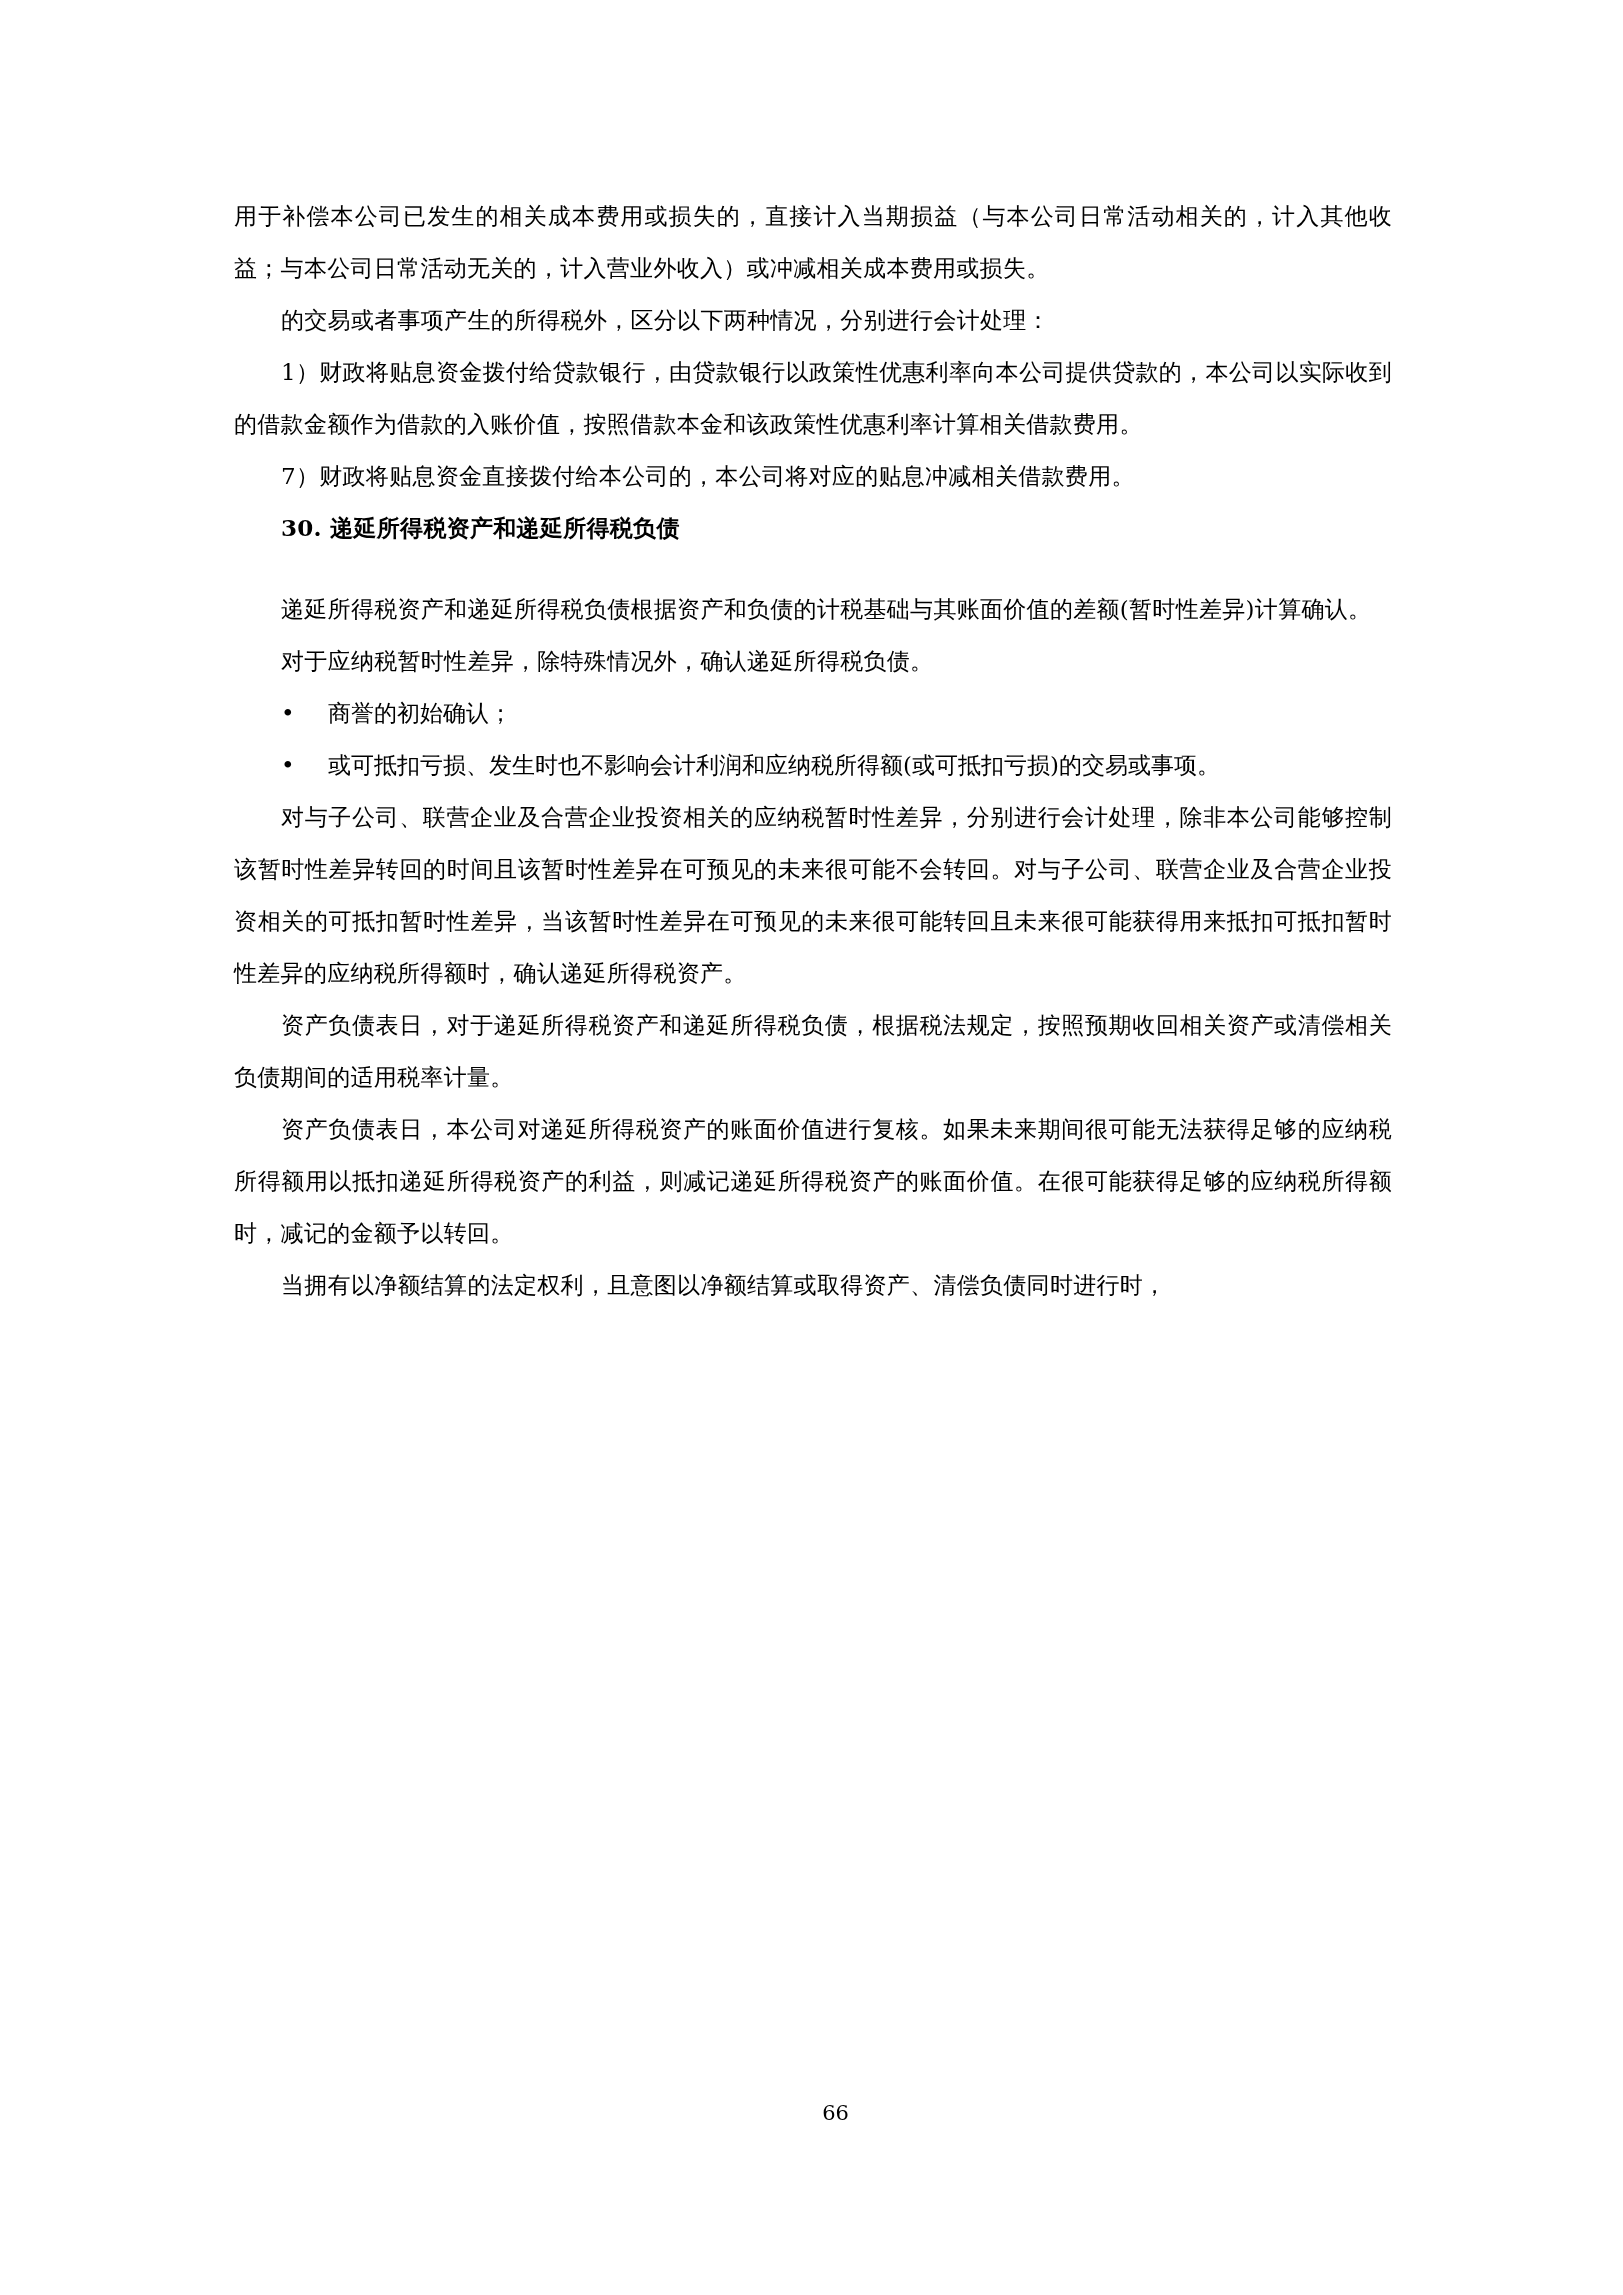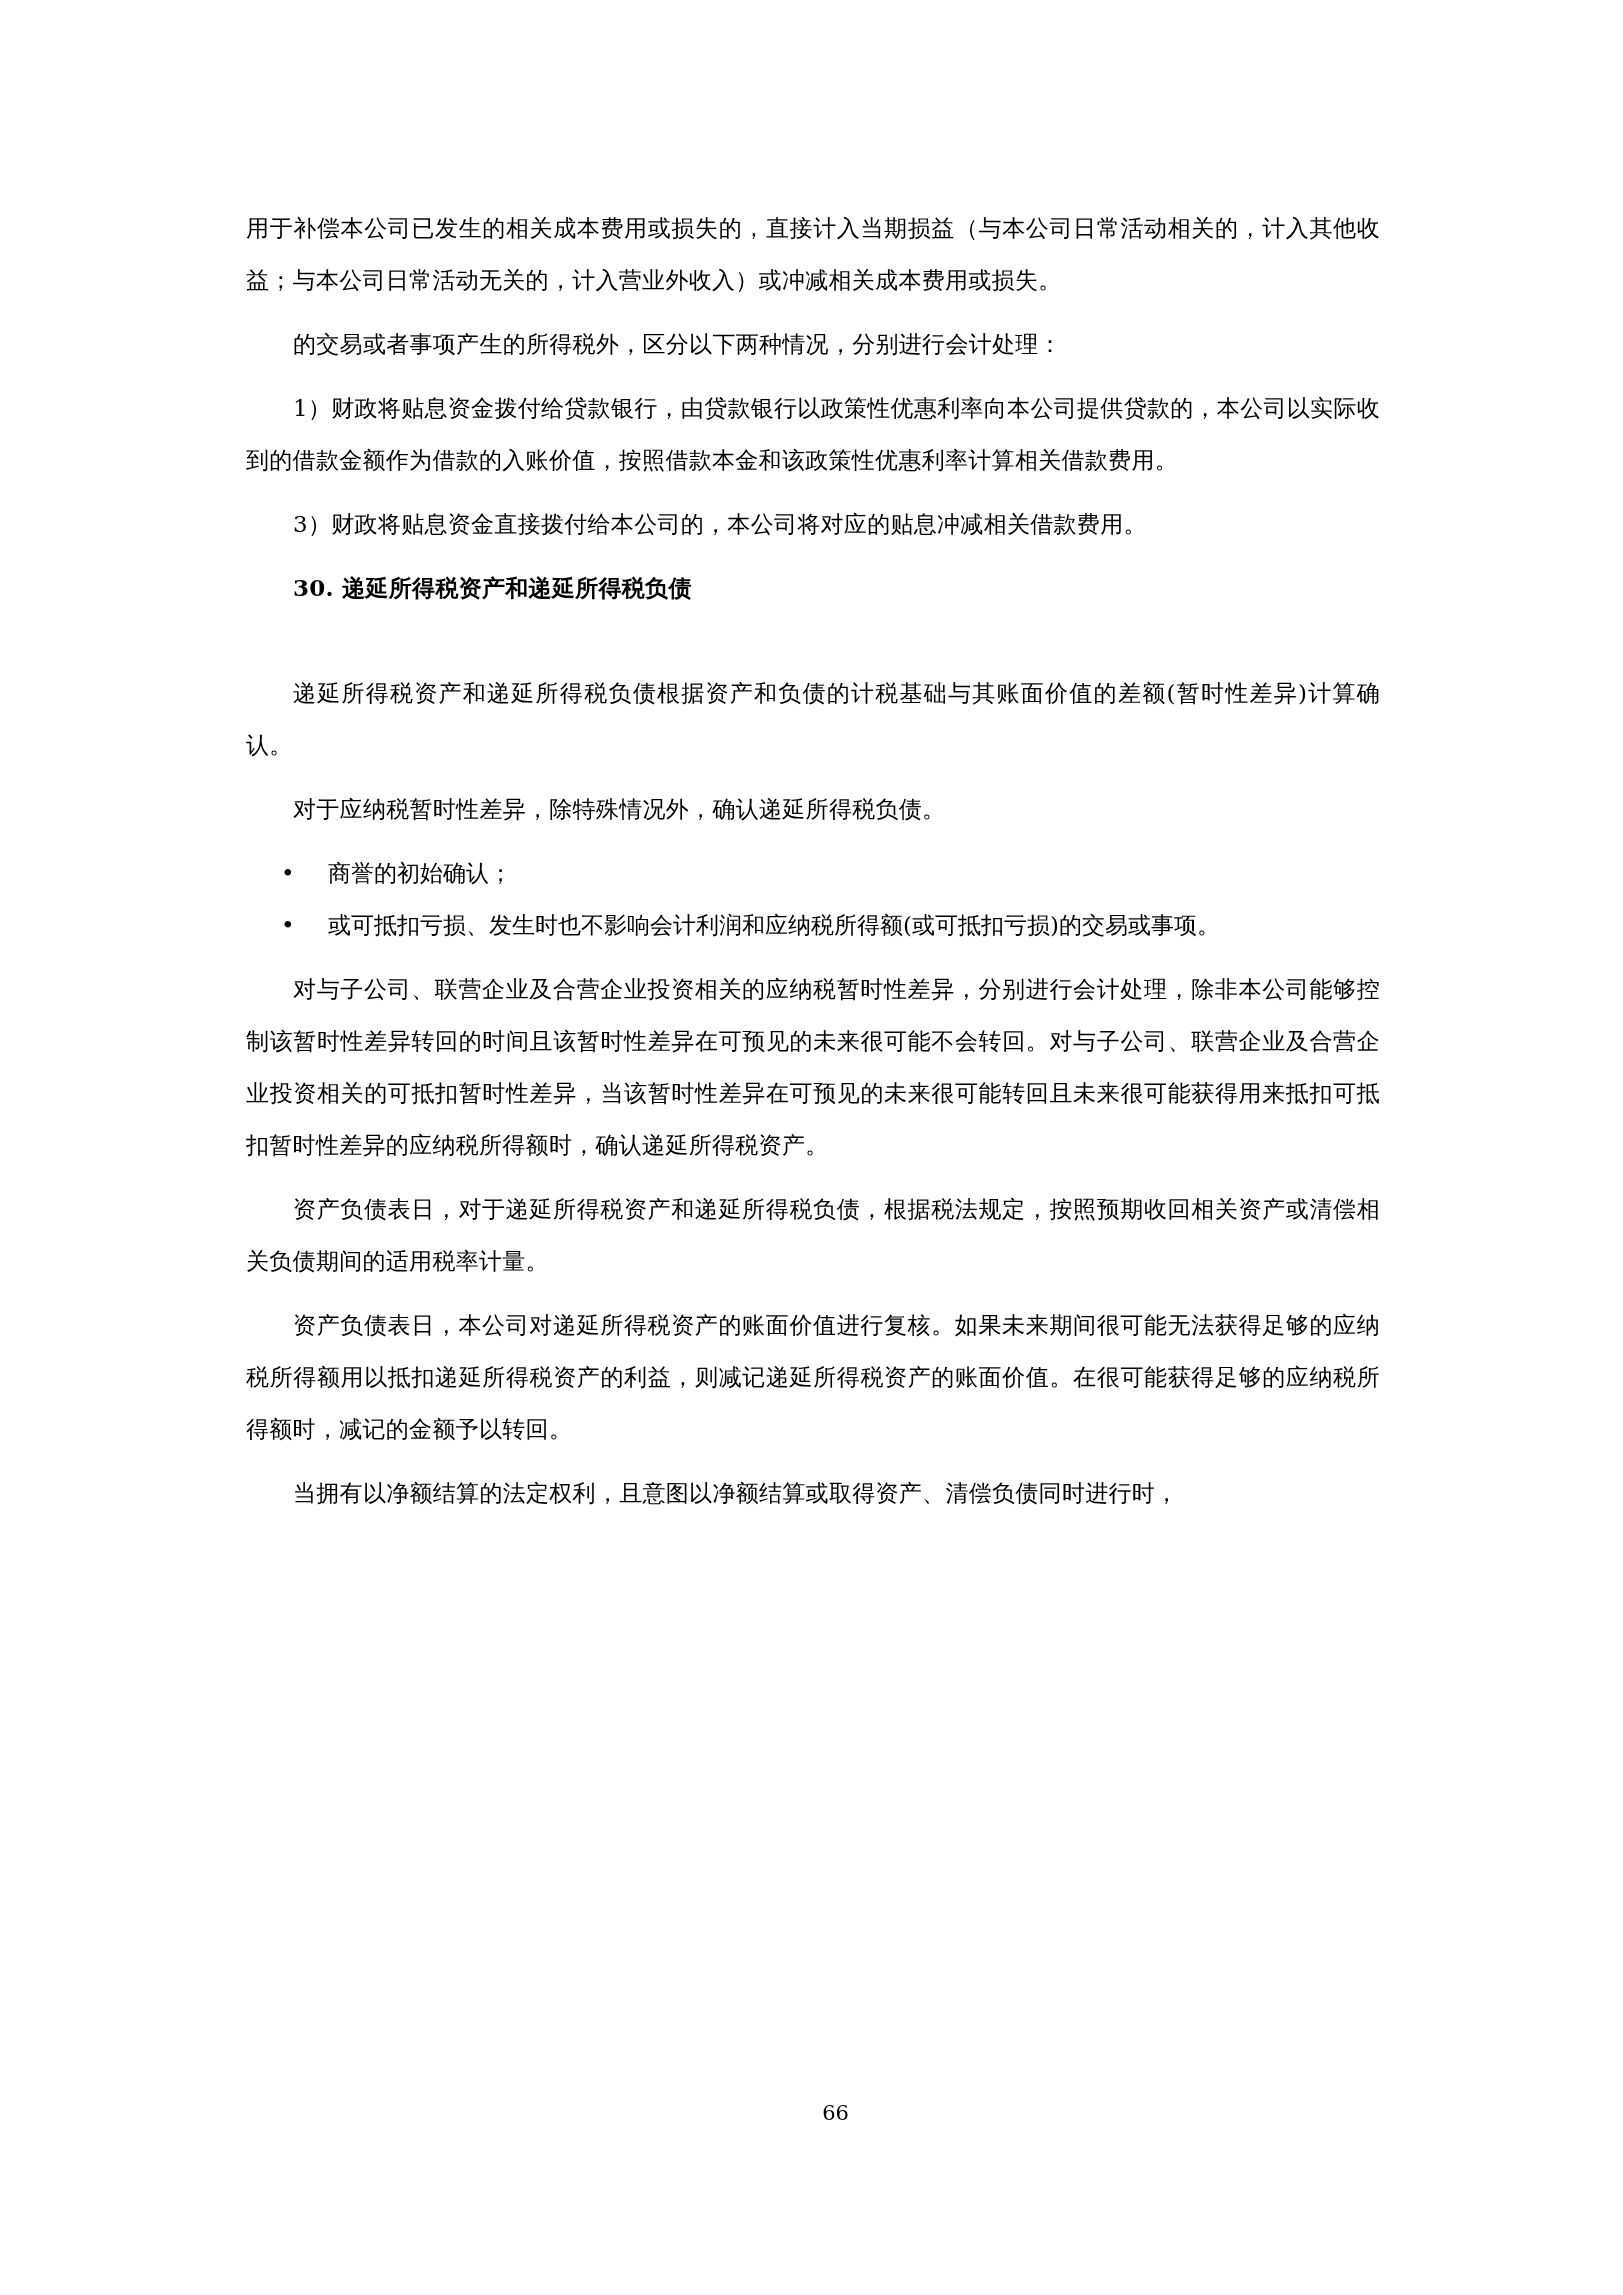--- a/index.html
+++ b/index.html
@@ -17,21 +17,21 @@
     font-family: "DejaVu Serif", "Liberation Serif", serif;
     color: #000000;
   }
   .content {
     position: absolute;
     left: 234px;
     top: 190px;
     width: 1158px;
   }
   p {
-    margin: 12px;
+    margin: 0;
     font-size: 23px;
     line-height: 52px;
     text-align: justify;
     text-justify: inter-character;
     letter-spacing: 0.3px;
   }
   p.indent {
     text-indent: 47px;
   }
   p.heading {
@@ -73,21 +73,21 @@
 
 <div class="page">
   <div class="content">
 
     <p class="">用于补偿本公司已发生的相关成本费用或损失的，直接计入当期损益（与本公司日常活动相关的，计入其他收益；与本公司日常活动无关的，计入营业外收入）或冲减相关成本费用或损失。</p>
 
     <p class="indent">的交易或者事项产生的所得税外，区分以下两种情况，分别进行会计处理：</p>
 
     <p class="indent">1）财政将贴息资金拨付给贷款银行，由贷款银行以政策性优惠利率向本公司提供贷款的，本公司以实际收到的借款金额作为借款的入账价值，按照借款本金和该政策性优惠利率计算相关借款费用。</p>
 
-    <p class="indent">3）财政将贴息资金直接拨付给本公司的，本公司将对应的贴息冲减相关借款费用。</p>
+    <p class="indent">7）财政将贴息资金直接拨付给本公司的，本公司将对应的贴息冲减相关借款费用。</p>
 
     <p class="heading">30. 递延所得税资产和递延所得税负债</p>
 
     <div class="gap-after-heading"></div>
 
 
     <p class="indent">递延所得税资产和递延所得税负债根据资产和负债的计税基础与其账面价值的差额(暂时性差异)计算确认。</p>
 
 
     <p class="indent">对于应纳税暂时性差异，除特殊情况外，确认递延所得税负债。</p>

